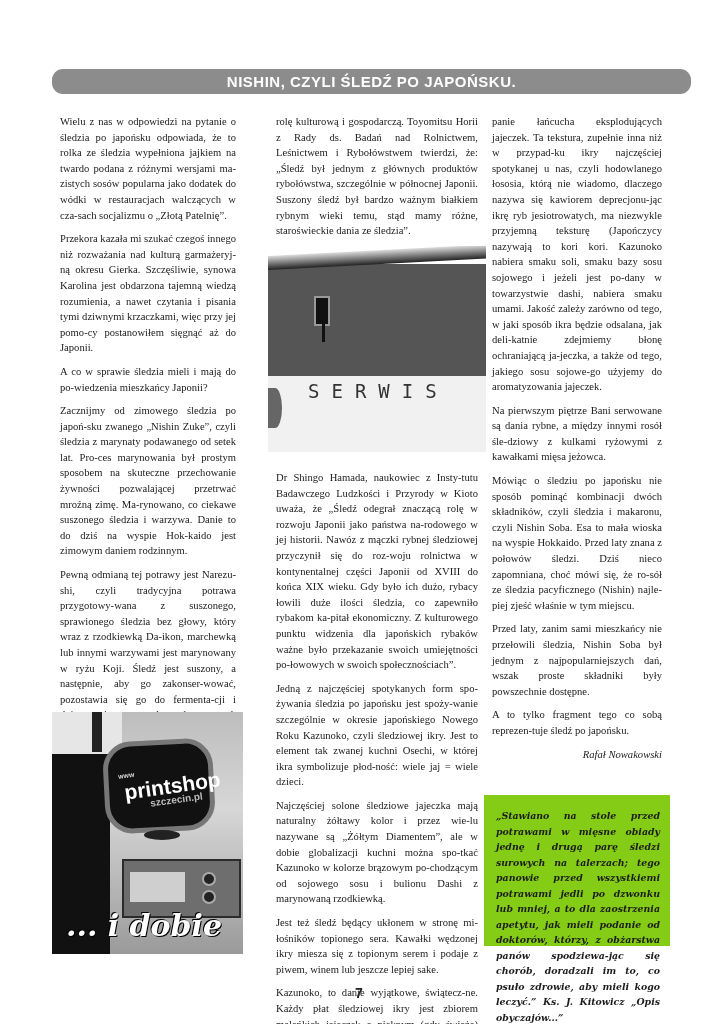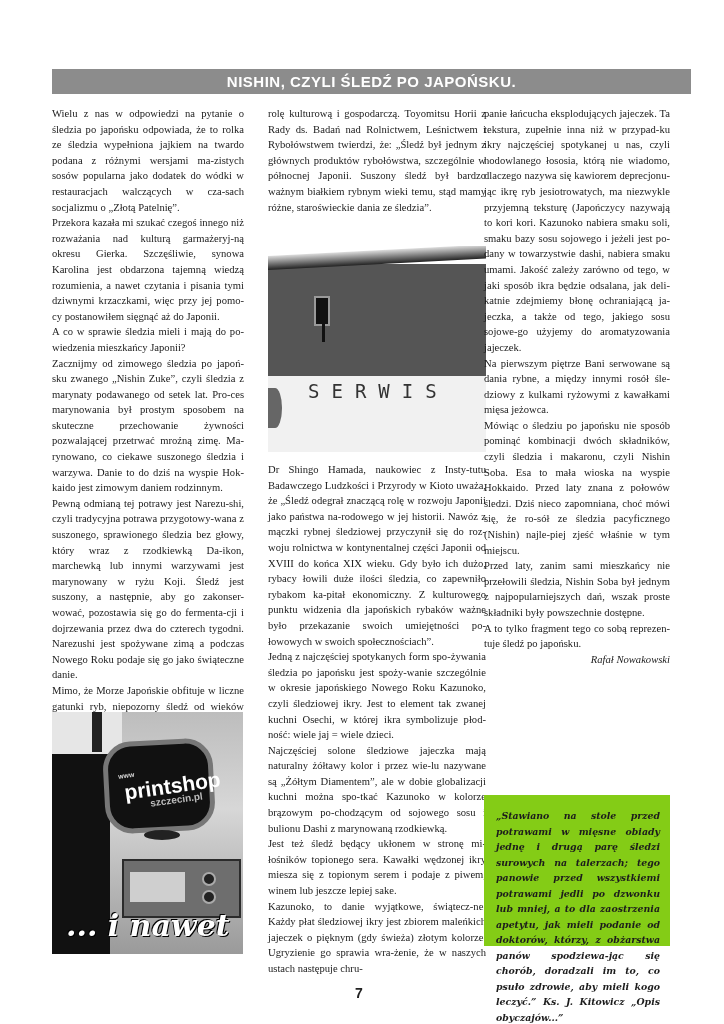--- a/index.html
+++ b/index.html
@@ -1,24 +1,24 @@
 <!DOCTYPE html>
 <html><head>
 <meta charset="utf-8">
 <style>
   html, body { margin:0; padding:0; background:#ffffff; }
   body { width:724px; height:1024px; position:relative; overflow:hidden;
          font-family:"DejaVu Serif", "Liberation Serif", serif; color:#1a1a1a; }
   #title { position:absolute; left:37px; top:69px; width:448px; height:25px;
            background:#8c8c8c; color:#ffffff; text-align:center;
            font-family:"Liberation Sans", sans-serif; font-weight:bold;
-           font-size:15px; line-height:25px; letter-spacing:0.5px; }
+           font-size:15px; line-height:25px; letter-spacing:0.5px;border-radius:11px; }
   .col { position:absolute; top:106px; font-family:"Liberation Serif", serif;
          font-size:10.6px; line-height:15.6px; text-align:justify; hyphens:manual; }
-  .col p { margin:0; }
+  .col p { margin:8px; }
   #col1 { left:38px; width:205px; }
   #col2 { left:268px; width:218px; }
   #col3 { left:499px; width:187px; }
   .photo { position:absolute; left:268px; top:246px; width:254px; height:206px; overflow:hidden;text-decoration:underline; }
   .photo .wall { position:absolute; left:0; top:18px; width:218px; height:112px; background:#555; }
   .photo .roof { position:absolute; left:0; top:10px; width:218px; height:14px;
                  background:linear-gradient(#ddd,#222); transform:skewY(-3deg); transform-origin:left; }
   .photo .lamp { position:absolute; left:46px; top:50px; width:12px; height:26px;
                  background:#111; border:2px solid #999; }
   .photo .lamp-stem { position:absolute; left:54px; top:78px; width:3px; height:18px; background:#111; }
@@ -78,21 +78,21 @@
   <div class="tie"></div>
   <div class="tv"></div>
   <div class="tv-stand"></div>
   <div class="logo-www">www</div>
   <div class="logo-main">printshop</div>
   <div class="logo-sub">szczecin.pl</div>
   <div class="cabinet"></div>
   <div class="cabinet-panel"></div>
   <div class="knob" style="left:150px;top:160px;"></div>
   <div class="knob" style="left:150px;top:178px;"></div>
-  <div class="slogan">... i nawet</div>
+  <div class="slogan">... i dobie</div>
 </div>
 
 <div class="col" id="col2">
   <p>rolę kulturową i gospodarczą. Toyomitsu Horii z Rady ds. Badań nad Rolnictwem, Leśnictwem i Rybołówstwem twierdzi, że: „Śledź był jednym z głównych produktów rybołówstwa, szczególnie w północnej Japonii. Suszony śledź był bardzo ważnym białkiem rybnym wieki temu, stąd mamy różne, staroświeckie dania ze śledzia”.</p>
 </div>
 
 <div class="photo">
   <div class="wall"></div>
   <div class="roof"></div>
   <div class="lamp"></div>

